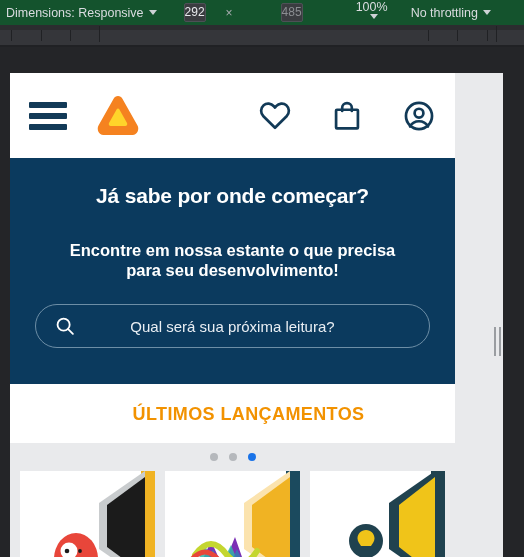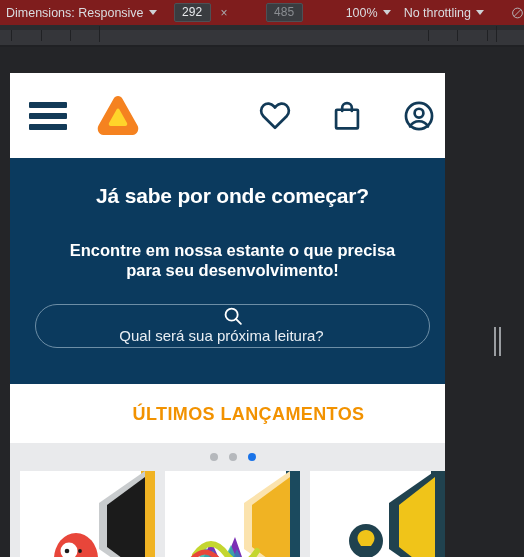--- a/index.html
+++ b/index.html
@@ -7,43 +7,43 @@
   body {
     font-family:"Liberation Sans", sans-serif;
     background:#202124;
     color:#e8eaed;
     position:relative;
   }
 
   
   .devtools-toolbar{
     position:absolute; top:0; left:0; width:524px; height:26px;
-    background:#7f1d1d;
-    display:flex; align-items:center; gap:1px;
+    background:#14532d;
+    display:flex; align-items:center; gap:11px;
     font-size:12px; color:#d6d8db;
     border-bottom:1px solid #2b2c2f;
     white-space:nowrap;
   }
   .dt-item{ display:flex; align-items:center; height:26px; padding:0 6px; }
   .dt-label{ font-size:12.5px; color:#dadce0; }
   .caret{
     display:inline-block; margin-left:5px;
     width:0;height:0;border-left:4.5px solid transparent;border-right:4.5px solid transparent;
     border-top:5px solid #cfd2d6;
   }
   .dim-input{
     width:56px; height:19px; margin-left:10px;
     background:#3a3c40; border:1px solid #4d5156; border-radius:2px;
     color:#e8eaed; font-size:12px; font-family:"Liberation Sans",sans-serif;
     text-align:center; line-height:17px;
     display:flex; align-items:center; justify-content:center;
   }
   .dim-input.placeholder{ color:#8a8d91;margin-left:28px; }
   .dim-x{ margin:0 9px; color:#a9acb0; font-size:12px; }
-  .zoom-item{ margin-left:36px; }
+  .zoom-item{ margin-left:36px;flex-direction:column; }
   .throttle-item{ }
   .throttle-icon{ margin-left:20px; width:20px; height:20px; display:block; }
 
   
   .ruler{
     position:absolute; top:26px; left:0; width:524px; height:20px;
     background:#35363a;
     border-bottom:1px solid #202124;
   }
   .tick{ position:absolute; top:4px; width:1px; background:#202124; }
@@ -55,21 +55,21 @@
 
   
   .stage{
     position:absolute; top:47px; left:0; width:524px; height:510px;
     background:#242528;
   }
 
   
   .viewport{
     position:absolute; top:73px; left:10px;
-    width:435px; height:484px;
+    width:493px; height:484px;
     background:#e9eaec;
     overflow:hidden;
   }
   .page-col{
     position:absolute; top:0; left:0; width:445px; height:484px;
     background:#ffffff;
     overflow:hidden;
   }
 
   
@@ -97,21 +97,21 @@
   }
   .hero-sub{
     color:#ffffff; font-size:16.5px; font-weight:bold; line-height:1.22;
     margin-bottom:24px;
     margin-top:32px;
   }
   .search-box{
     margin:0 auto; max-width:395px; height:44px;
     border:1px solid #6d8ea6; border-radius:26px;
     display:flex; align-items:center; padding:0 18px;
-    background:transparent; cursor:text;flex-direction:column;
+    background:transparent; cursor:text;
   }
   .search-icon{ width:22px; height:22px; flex:0 0 22px; display:block; }
   .search-placeholder{
     flex:1; text-align:center; color:#e9eef3; font-size:15px;
     padding-right:22px;
   }
 
   
   .latest{
     background:#ffffff; text-align:center; padding:20px 0 18px;

